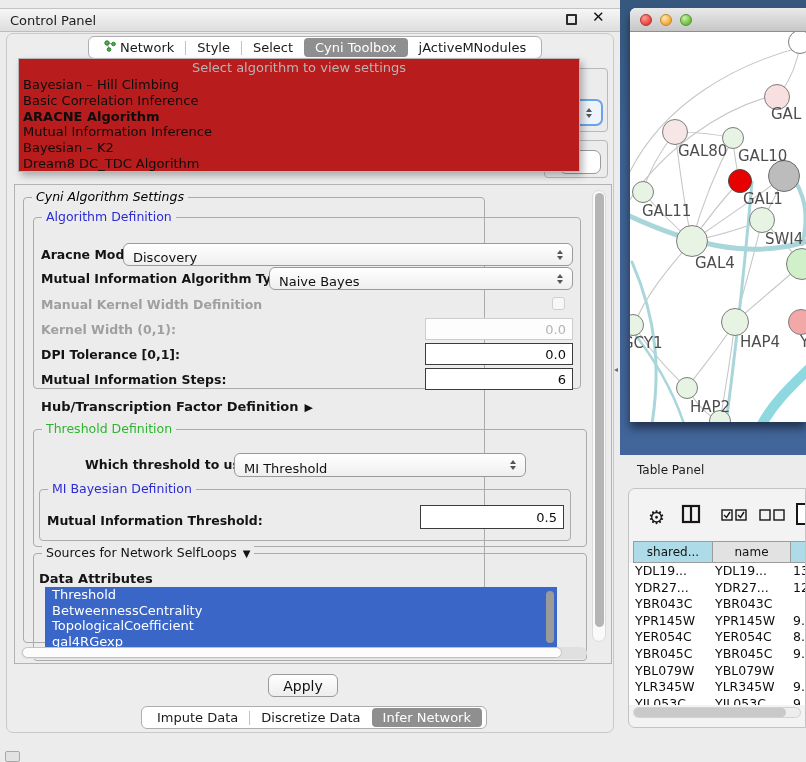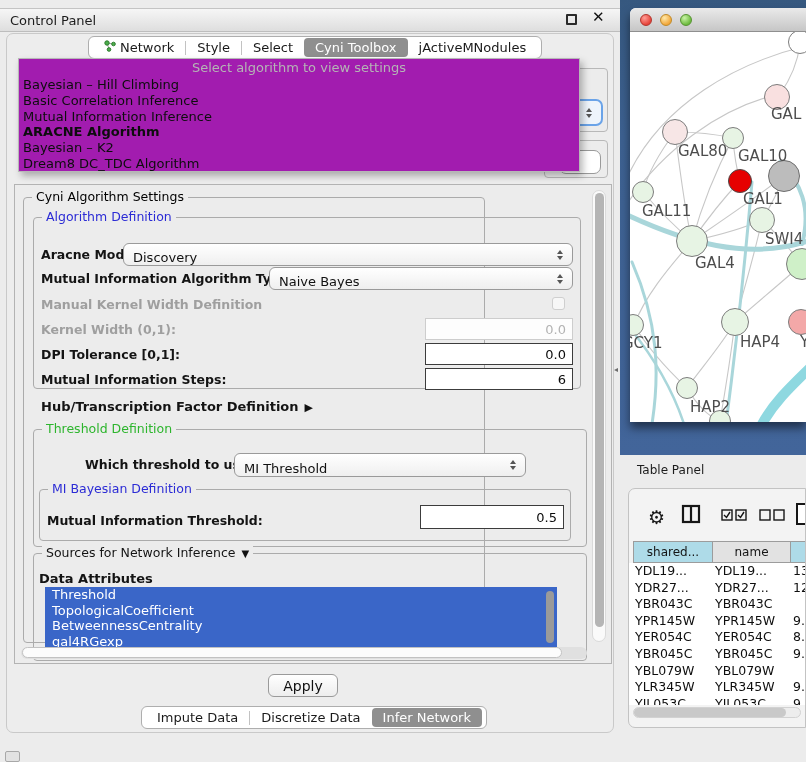--- a/index.html
+++ b/index.html
@@ -19,21 +19,21 @@
   
   .tabstrip { display:inline-flex; align-items:center; background:#fff; border:1px solid #aeaeae;
     border-radius:6px; height:23px; padding:0 4px; font-size:13px; color:#1a1a1a; }
   #top-tabs { left:88px; top:36px; z-index:3; }
   .tab { padding:1px 11px; white-space:nowrap; }
   .tab.sel { background:#8f8f8f; color:#fff; border-radius:4px; padding:2px 11px; }
   .tabdiv { width:1px; height:14px; background:#c2c2c2; }
   .net-ico { margin-right:4px; }
 
   
-  #algo-dd { left:18px; top:58px; width:562px; height:114px; background:#a21caf;
+  #algo-dd { left:18px; top:58px; width:562px; height:114px; background:#b91c1c;
     border:1px solid #b7b7b7; box-shadow:3px 4px 7px rgba(0,0,0,.28); z-index:5; }
   #algo-dd .prompt { height:18px; text-align:center; color:#b5b5b5; font-size:13px; line-height:17px; }
   #algo-dd .item { height:15.8px; line-height:15.8px; font-size:13px; color:#0d0d0d; padding-left:4px; }
   #algo-dd .item.bold { font-weight:bold; }
 
   
   .frag { border:1px solid #b8b8b8; border-radius:4px; background:#ececec; z-index:1; }
   .frag .stub-combo { position:absolute; left:28px; top:30px; width:30px; height:27px;
     border:2px solid #6aa3e8; border-radius:7px; background:#eef4fb; }
   .frag .stub-field { position:absolute; left:14px; top:9px; width:42px; height:24px;
@@ -140,29 +140,29 @@
   <span class="tabdiv"></span>
   <span class="tab">Select</span>
   <span class="tab sel">Cyni Toolbox</span>
   <span class="tab">jActiveMNodules</span>
 </div>
 
 <div class="abs" id="algo-dd">
   <div class="prompt">Select algorithm to view settings</div>
   <div class="item">Bayesian – Hill Climbing</div>
   <div class="item">Basic Correlation Inference</div>
+  <div class="item bold">ARACNE Algorithm</div>
   <div class="item">Mutual Information Inference</div>
-  <div class="item bold">ARACNE Algorithm</div>
   <div class="item">Bayesian – K2</div>
   <div class="item">Dream8 DC_TDC Algorithm</div>
 </div>
 
 <div class="abs" id="settings">
 
-  <div class="group" style="left:8px;top:12px;width:462px;height:446px;">
+  <div class="group" style="left:8px;top:12px;width:462px;height:446px;font-style:italic;">
     <span class="legend">Cyni Algorithm Settings</span>
   </div>
 
   <div class="group" style="left:18px;top:32px;width:548px;height:172px;">
     <span class="legend blue">Algorithm Definition</span>
   </div>
   <div class="lbl" style="left:26px;top:62px;">Aracne Mode:</div>
   <div class="combo" style="left:108px;top:58px;width:450px;height:23px;">
     <span>Discovery</span>
     <span class="spin"></span>
@@ -193,27 +193,27 @@
     <span>MI Threshold</span>
     <span class="spin"></span>
   </div>
   <div class="group" style="left:24px;top:304px;width:532px;height:52px;">
     <span class="legend blue">MI Bayesian Definition</span>
   </div>
   <div class="lbl" style="left:32px;top:328px;">Mutual Information Threshold:</div>
   <div class="field" style="left:405px;top:320px;width:144px;height:24px;">0.5</div>
 
   <div class="group" style="left:18px;top:368px;width:554px;height:108px;">
-    <span class="legend" style="color:#141414;"><span>Sources for Network Inference</span><span class="tri" style="font-size:10px;">▼</span></span>
+    <span class="legend" style="color:#141414;"><span>Sources for Network SelfLoops</span><span class="tri" style="font-size:10px;">▼</span></span>
   </div>
   <div class="lbl" style="left:24px;top:386px;font-size:13px;">Data Attributes</div>
   <div class="attr-list" style="left:30px;top:402px;width:512px;height:62px;">
     <div class="li">Threshold</div>
+    <div class="li">BetweennessCentrality</div>
     <div class="li">TopologicalCoefficient</div>
-    <div class="li">BetweennessCentrality</div>
     <div class="li">gal4RGexp</div>
     <div class="vthumb" style="right:3px;top:4px;width:8px;height:52px;background:#9a9a9a;"></div>
   </div>
 
   <div class="vtrack" style="right:5px;top:5px;width:14px;height:452px;">
     <div class="vthumb" style="left:2px;top:2px;width:9px;height:434px;"></div>
   </div>
   <div class="htrack" style="left:6px;top:462px;width:566px;height:12px;">
     <div class="hthumb" style="left:1px;top:0px;width:540px;height:11px;"></div>
   </div>

